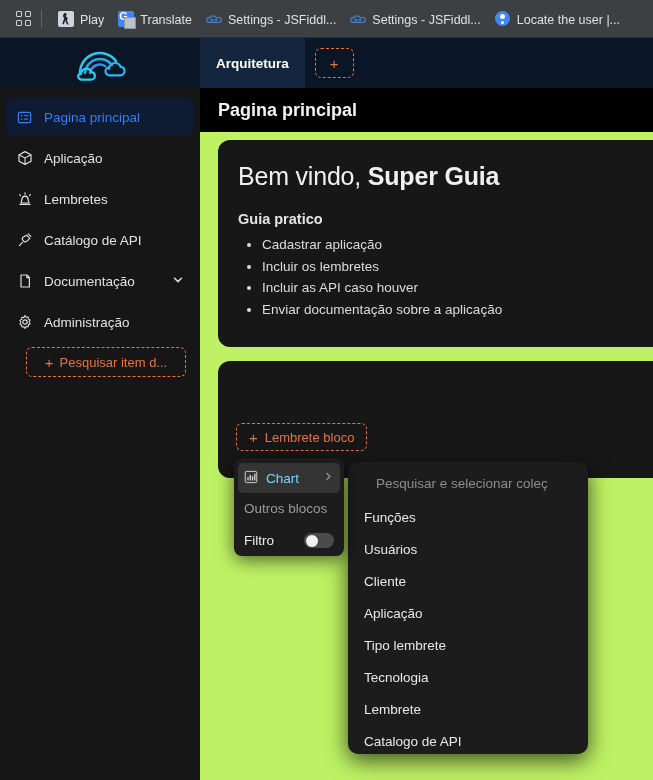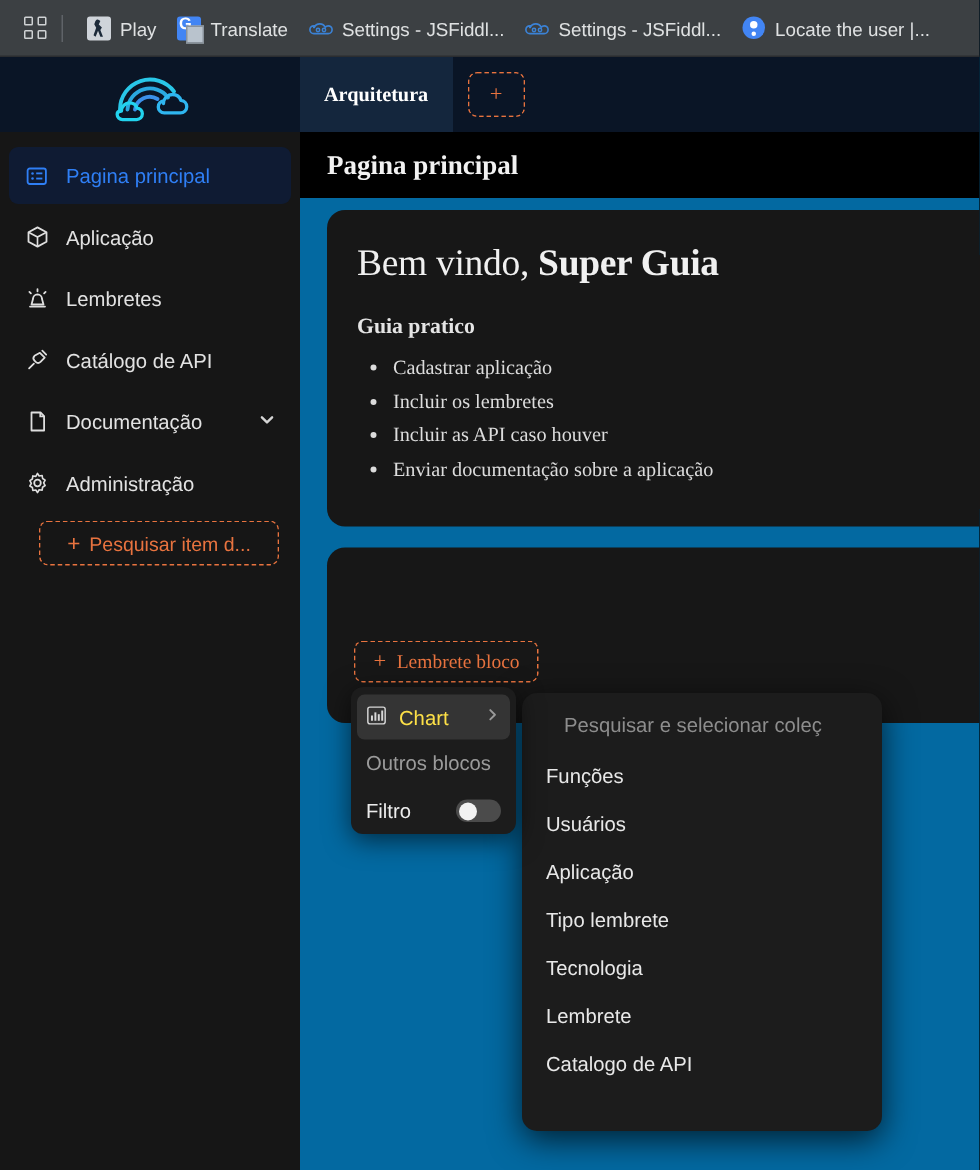--- a/index.html
+++ b/index.html
@@ -78,21 +78,21 @@
     height: 30px;
     border: 1.3px dashed #e8733f;
     border-radius: 6px;
     color:#e8733f; font-size:13px;
     display:flex; align-items:center; justify-content:center; gap:6px;
     white-space: nowrap; overflow:hidden;
   }
   .plus { font-size:15px; line-height:1; }
 
   
-  .main { position:absolute; top:38px; left:200px; width:453px; height:742px; background:#0369a1;font-family:Liberation Serif, serif; }
+  .main { position:absolute; top:38px; left:200px; width:453px; height:742px; background:#bef264; }
   .tabbar {
     height: 50px; background:#0a1526;
     display:flex; align-items:center; gap:0;
     padding-left: 0px;
   }
   .tab {
     height:50px; display:flex; align-items:center; padding: 0 16px;
     color:#ffffff; font-size:13.5px; font-weight:600;
     background:#14263d;
   }
@@ -144,21 +144,21 @@
   .ctx-menu {
     position:absolute; left: 234px; top: 458px;
     width: 110px; background:#1c1c1c;
     border-radius: 8px; padding: 5px 4px 8px 4px;
     z-index: 30;
     box-shadow: 0 4px 18px rgba(0,0,0,.6);
   }
   .ctx-item {
     display:flex; align-items:center; gap:8px;
     height:30px; padding: 0 6px; border-radius:5px;
-    color:#fde047; font-size:13.5px; white-space:nowrap;
+    color:#7dd3fc; font-size:13.5px; white-space:nowrap;
   }
   .ctx-item.hl { background:#343434; }
   .ctx-item .arrow { margin-left:auto; color:#9a9a9a; font-size:12px; }
   .ctx-section {
     color:#9b9b9b; font-size:13.5px; padding: 8px 6px 4px 6px; white-space:nowrap;
   }
   .ctx-toggle-row {
     display:flex; align-items:flex-end; height:28px; padding: 0 6px;
     color:#ececec; font-size:13.5px;
   }
@@ -399,20 +399,21 @@
       <span class="toggle">
         <span class="knob"></span>
       </span>
     </div>
   </div>
 
   <div class="submenu">
     <div class="sub-search">Pesquisar e selecionar coleç</div>
     <div class="sub-item">Funções</div>
     <div class="sub-item">Usuários</div>
+    <div class="sub-item">Cliente</div>
     <div class="sub-item">Aplicação</div>
     <div class="sub-item">Tipo lembrete</div>
     <div class="sub-item">Tecnologia</div>
     <div class="sub-item">Lembrete</div>
     <div class="sub-item">Catalogo de API</div>
   </div>
 
 </div>
 
 </body></html>

